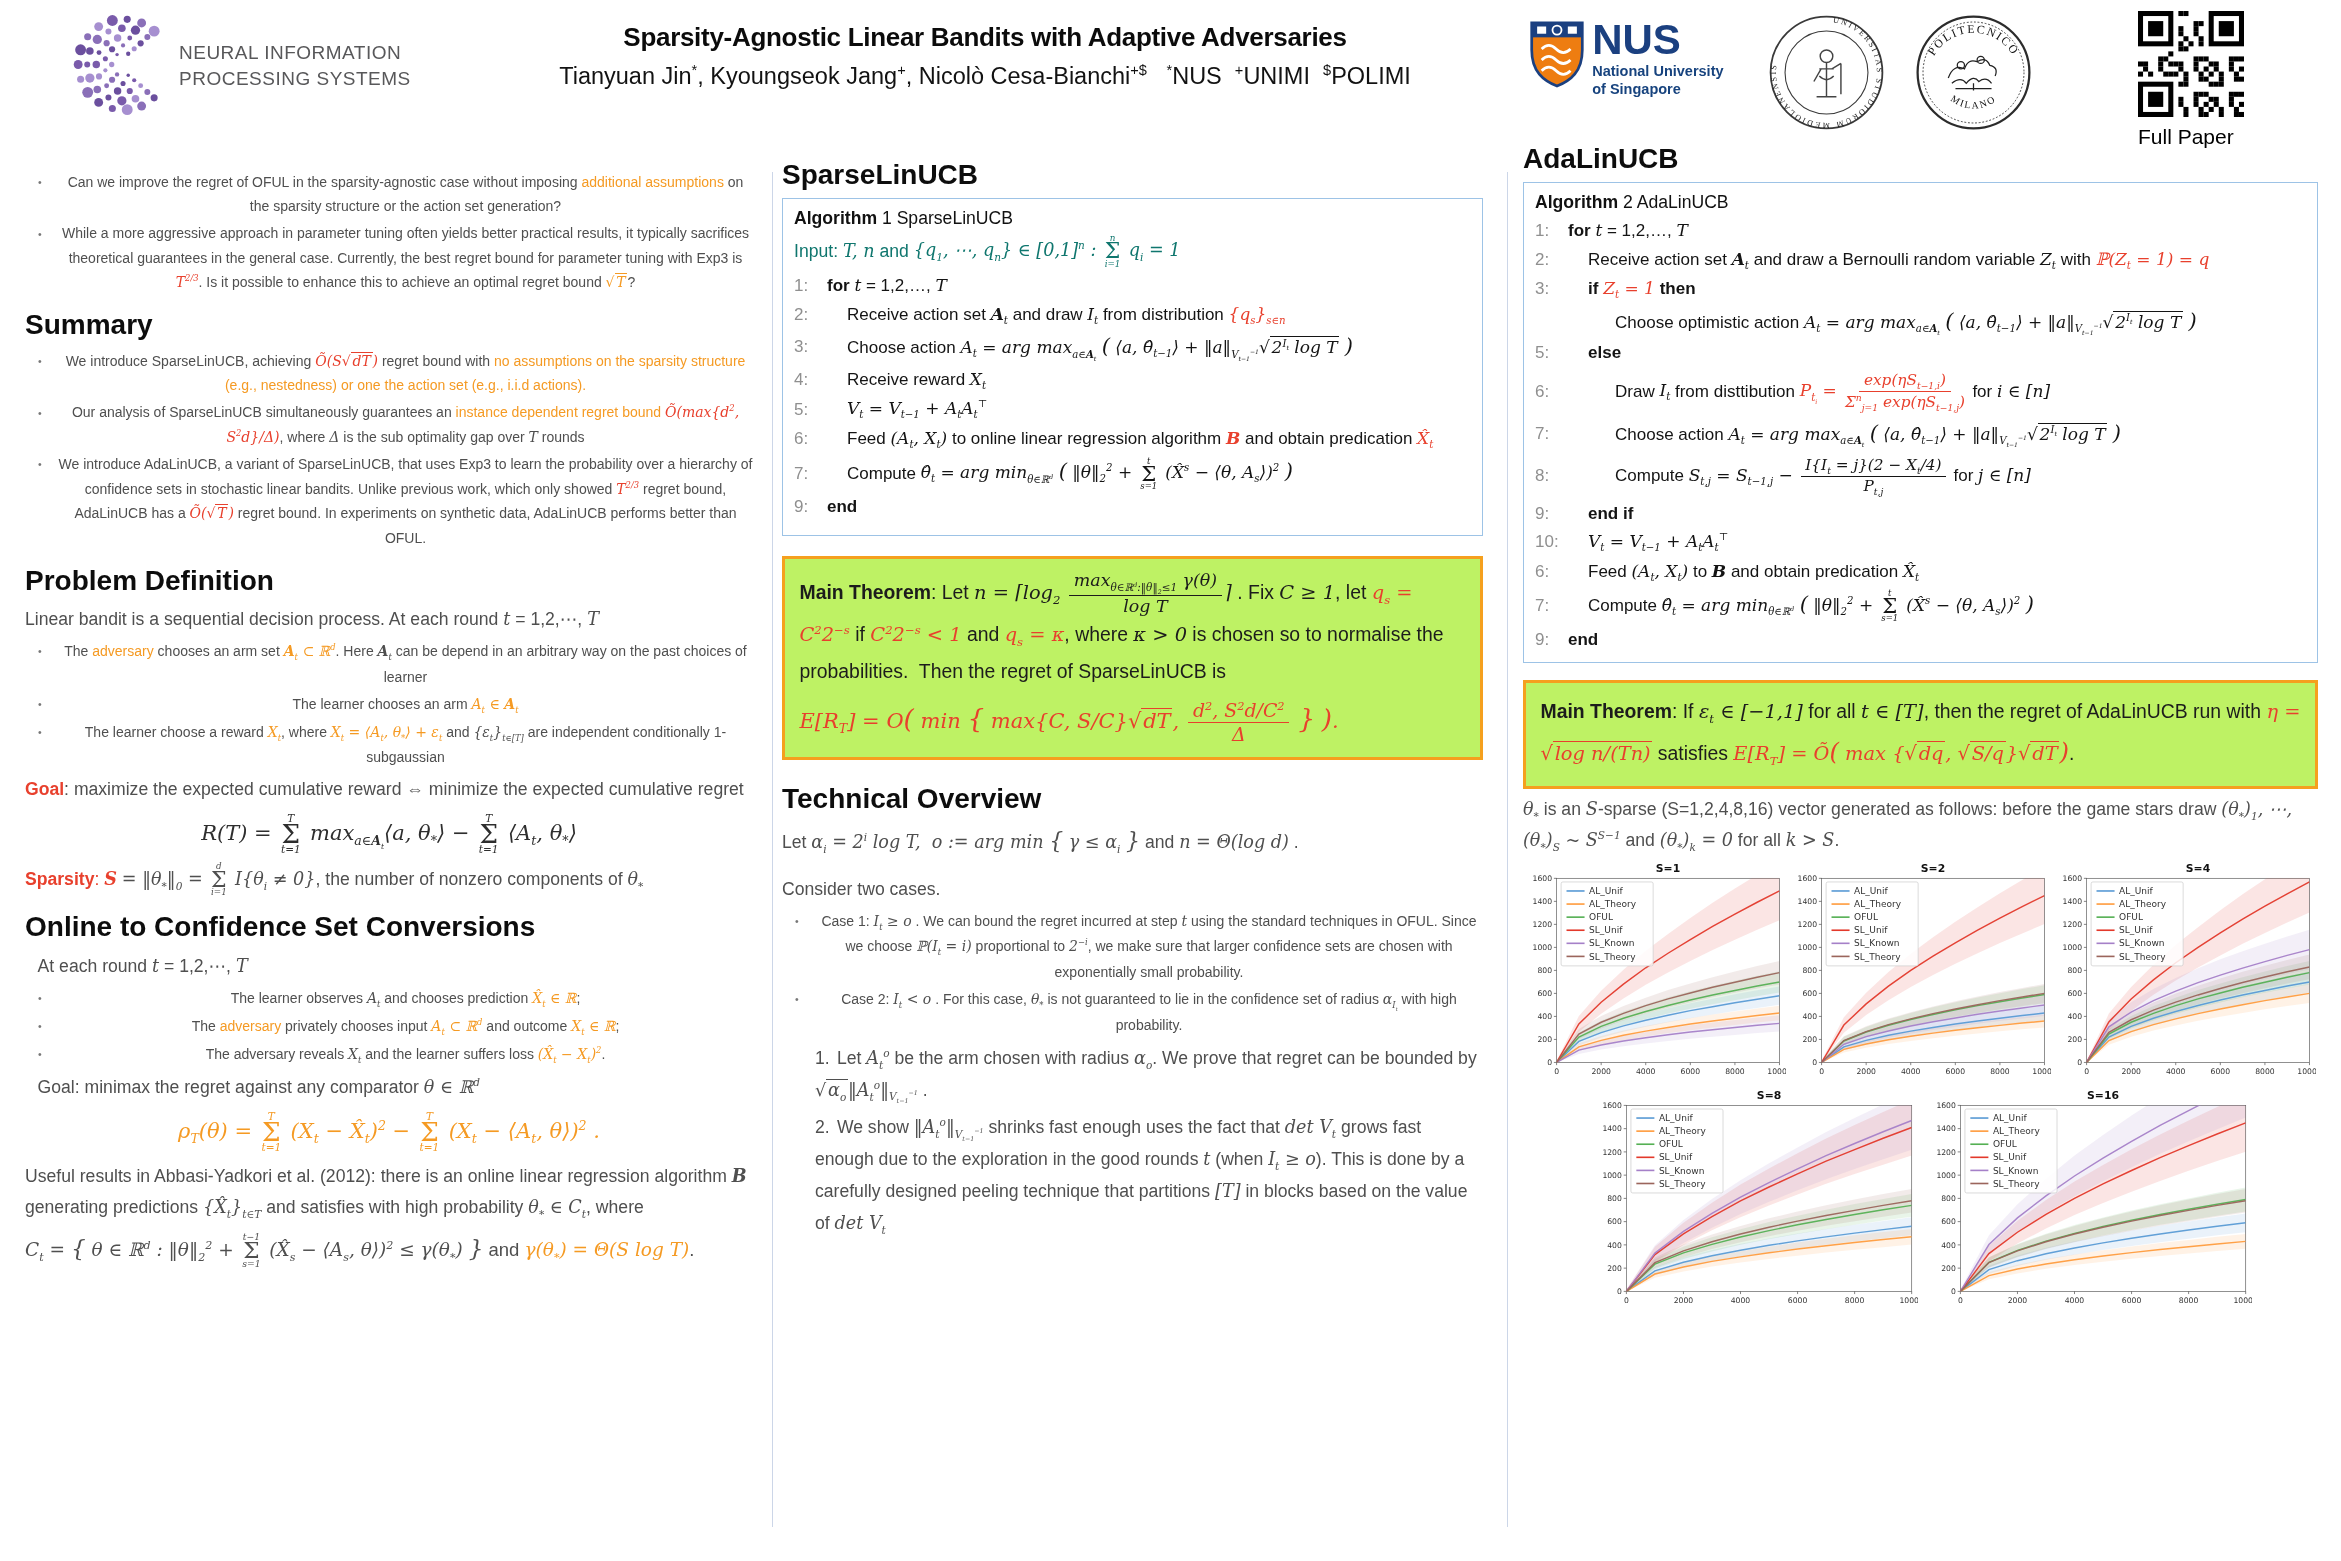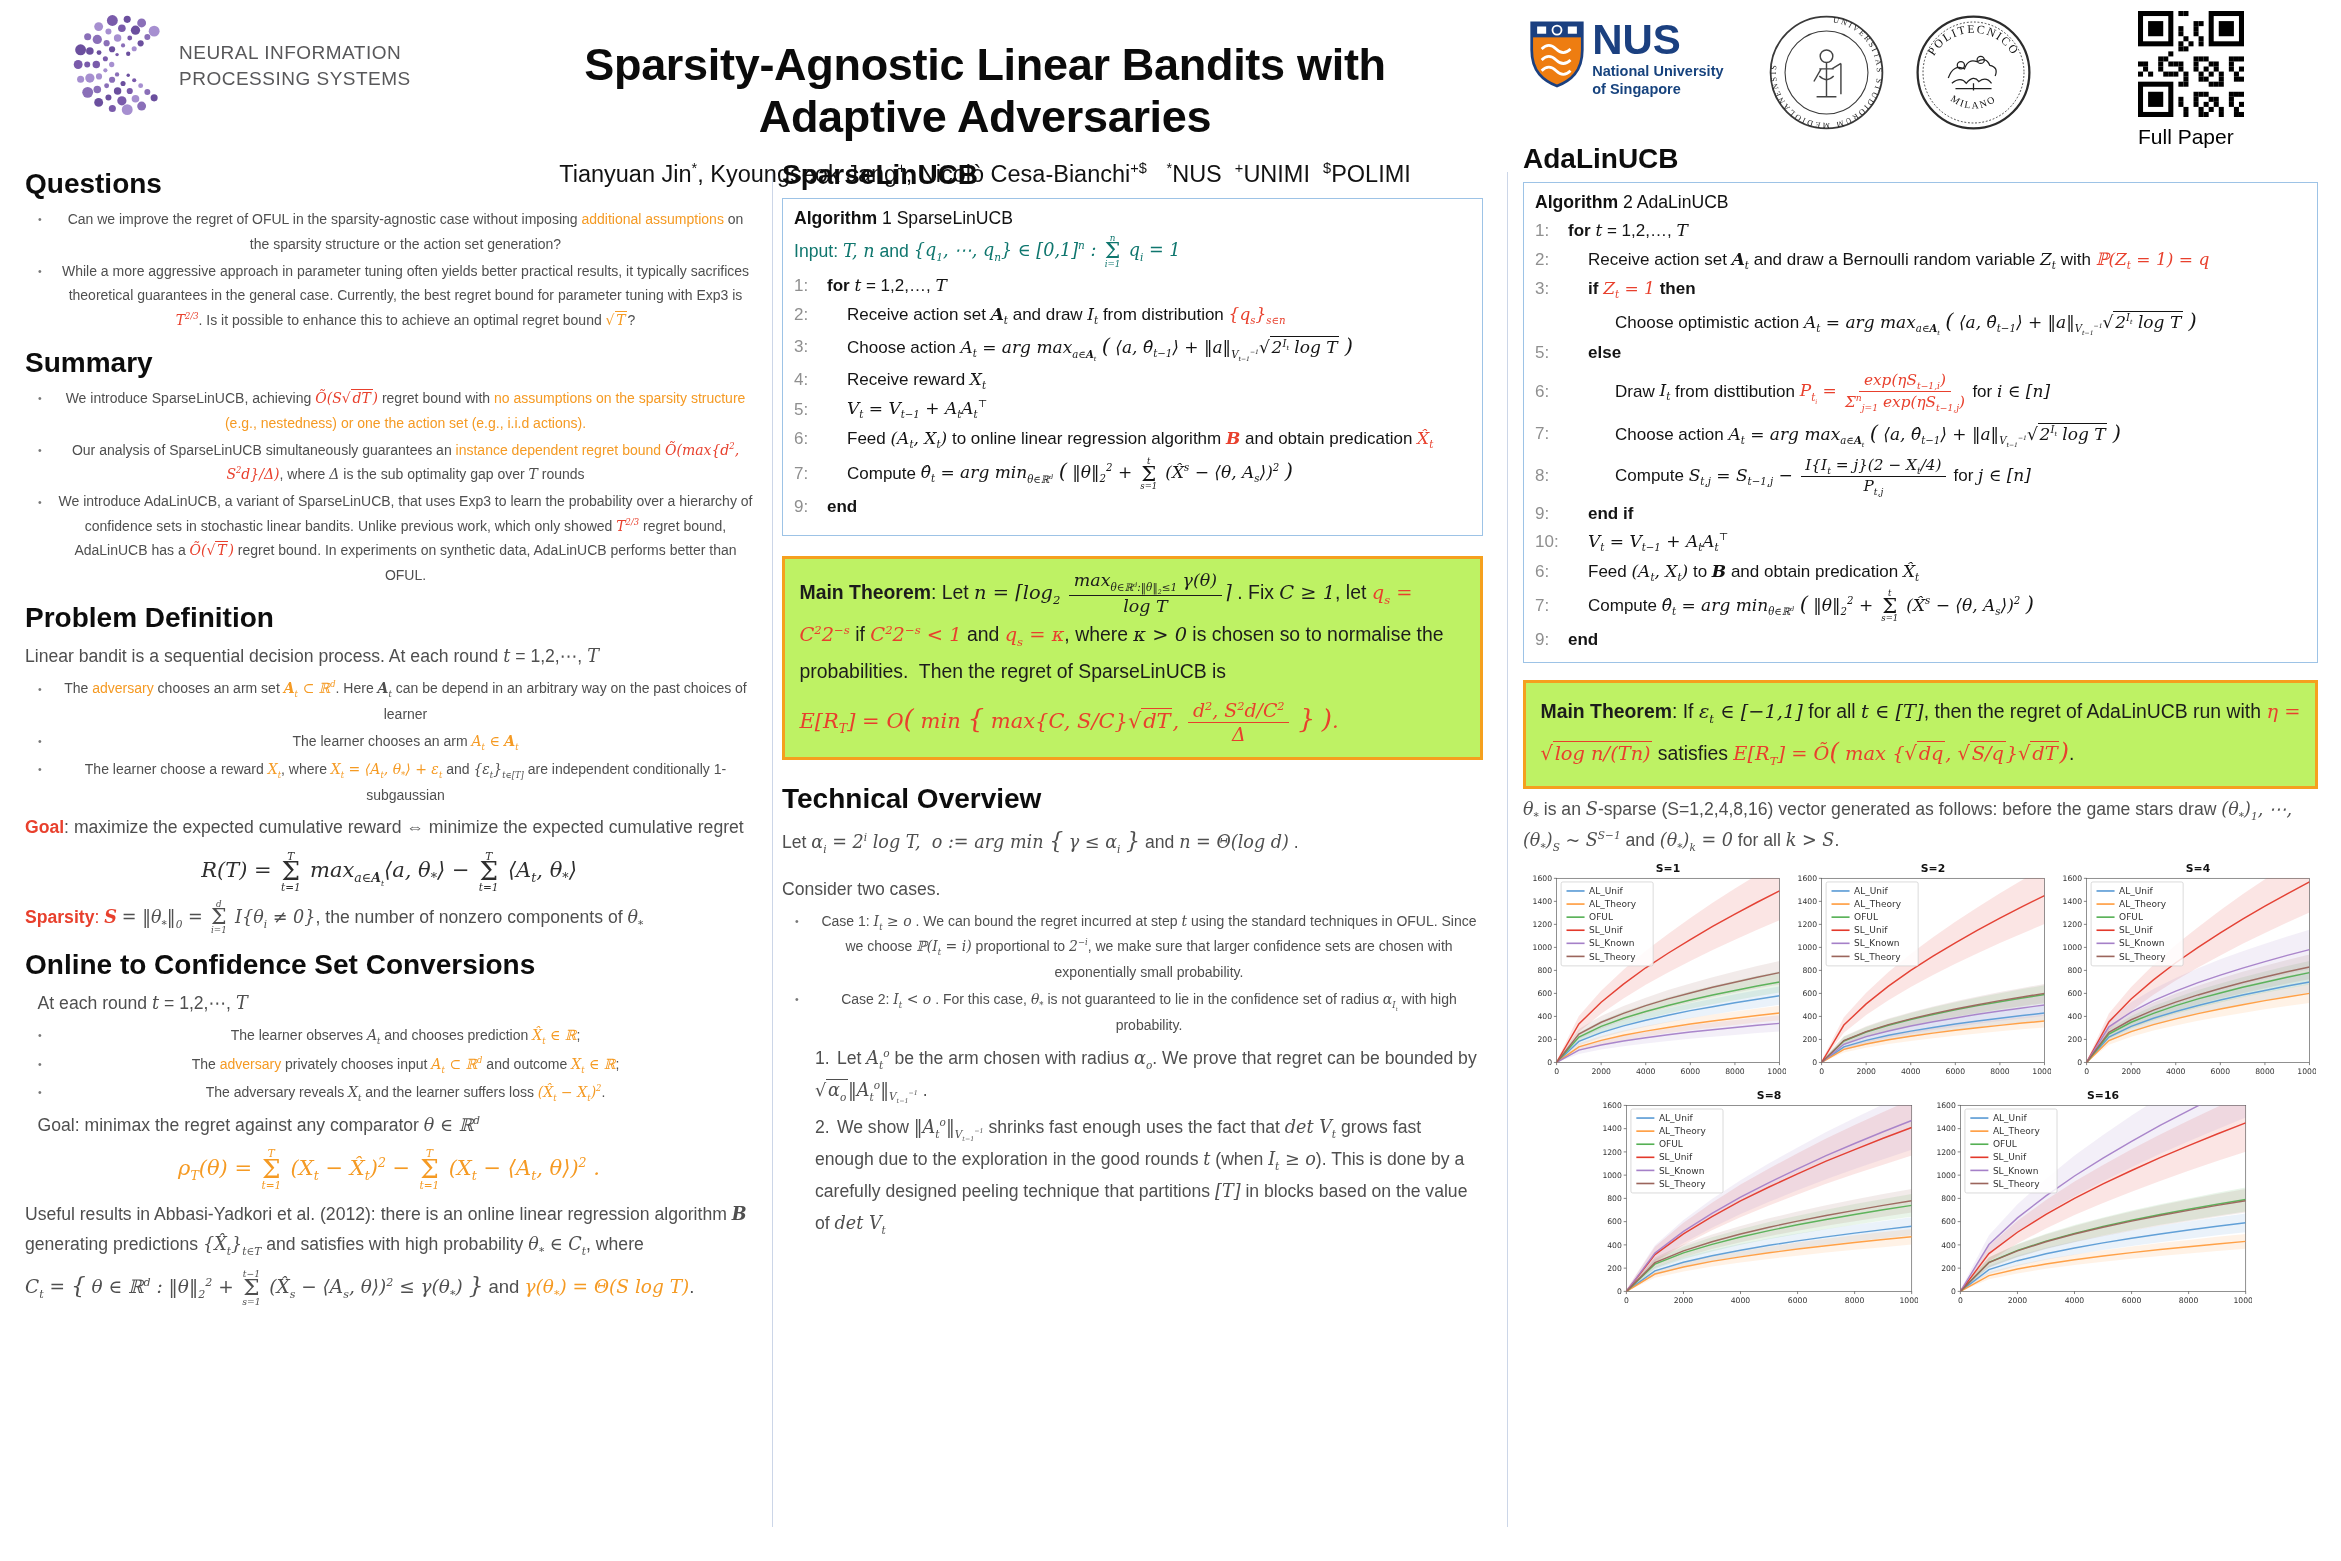--- a/index.html
+++ b/index.html
@@ -2,21 +2,21 @@
 <html style="font-size:14.5px"><head>
 <meta charset="utf-8">
 <style>
   html,body{margin:0;padding:0;background:#e9e9e9;}
   .poster{position:relative;width:2342px;height:1561px;background:#ffffff;overflow:hidden;
           font-family:"Liberation Sans",sans-serif;color:#4f4f4f;}
   
   .neurips{position:absolute;left:70px;top:11px;display:flex;align-items:center;gap:2px;}
   .neurips-text{font-size:19px;letter-spacing:0.5px;color:#58585a;line-height:1.35;}
   .title-block{position:absolute;left:506px;top:22px;width:958px;text-align:center;}
-  .title-block h1{margin:17px;font-size:45px;font-weight:700;color:#0b0b0b;letter-spacing:-0.3px;}
+  .title-block h1{margin:0;font-size:26px;font-weight:700;color:#0b0b0b;letter-spacing:-0.3px;}
   .authors{margin-top:9px;font-size:23.5px;color:#121212;}
   .authors sup{font-size:0.62em;}
   .nus{left:1529px;top:20px;position:absolute;display:flex;gap:7.2px;align-items:flex-start;}
   .nus-txt{color:#17437e;}
   .nus-acro{font-size:42px;font-weight:700;line-height:0.95;color:#1b4080;}
   .nus-sub{font-size:14.5px;font-weight:700;margin-top:3.6px;line-height:1.2;}
   .seal{position:absolute;top:12.6px;}
   .seal.unimi{left:1767px;}
   .seal.polimi{left:1914px;}
   .qr-wrap{position:absolute;left:2138px;top:11px;width:107px;text-align:left;}
@@ -297,21 +297,20 @@
           <rect x="5.6" y="84" width="28" height="28" fill="#fff"></rect>
           <rect x="11.2" y="89.6" width="16.799999999999997" height="16.799999999999997" fill="#000"></rect>
         </svg></div>
     <div class="full-paper">Full Paper</div>
   </div>
 
   <div class="vline" style="left:772px;"></div>
   <div class="vline" style="left:1507px;"></div>
 
   <div class="col col-left">
-    <h2>Questions</h2>
     <ul>
       <li>Can we improve the regret of OFUL in the sparsity-agnostic case without imposing <span class="o">additional assumptions</span> on the sparsity structure or the action set generation?</li>
       <li>While a more aggressive approach in parameter tuning often yields better practical results, it typically sacrifices theoretical guarantees in the general case. Currently, the best regret bound for parameter tuning with Exp3 is <span class="r m">T<sup>2/3</sup></span>. Is it possible to enhance this to achieve an optimal regret bound <span class="o m">√<span class="sq">T</span></span>?</li>
     </ul>
 
     <h2>Summary</h2>
     <ul>
       <li>We introduce SparseLinUCB, achieving <span class="r m">Õ(S√<span class="sq">dT</span>)</span> regret bound with <span class="o">no assumptions on the sparsity structure (e.g., nestedness) or one the action set (e.g., i.i.d actions).</span></li>
       <li>Our analysis of SparseLinUCB simultaneously guarantees an <span class="o">instance dependent regret bound</span> <span class="r m">Õ(max{d<sup>2</sup>, S<sup>2</sup>d}/Δ)</span>, where <span class="m">Δ</span> is the sub optimality gap over <span class="m">T</span> rounds</li>
       <li>We introduce AdaLinUCB, a variant of SparseLinUCB, that uses Exp3 to learn the probability over a hierarchy of confidence sets in stochastic linear bandits. Unlike previous work, which only showed <span class="r m">T<sup>2/3</sup></span> regret bound, AdaLinUCB has a <span class="r m">Õ(√<span class="sq">T</span>)</span> regret bound. In experiments on synthetic data, AdaLinUCB performs better than OFUL.</li>

